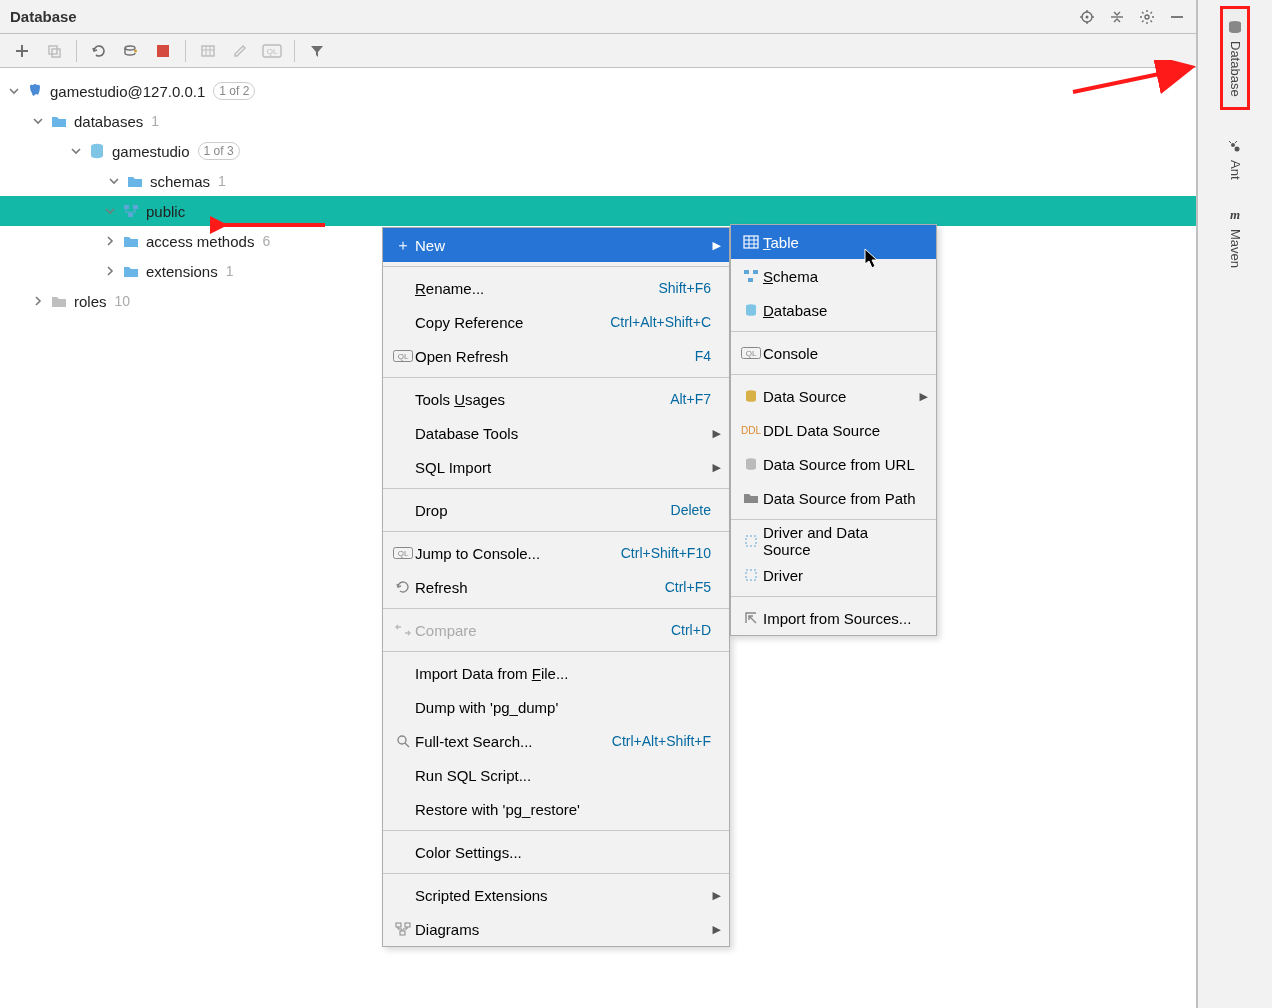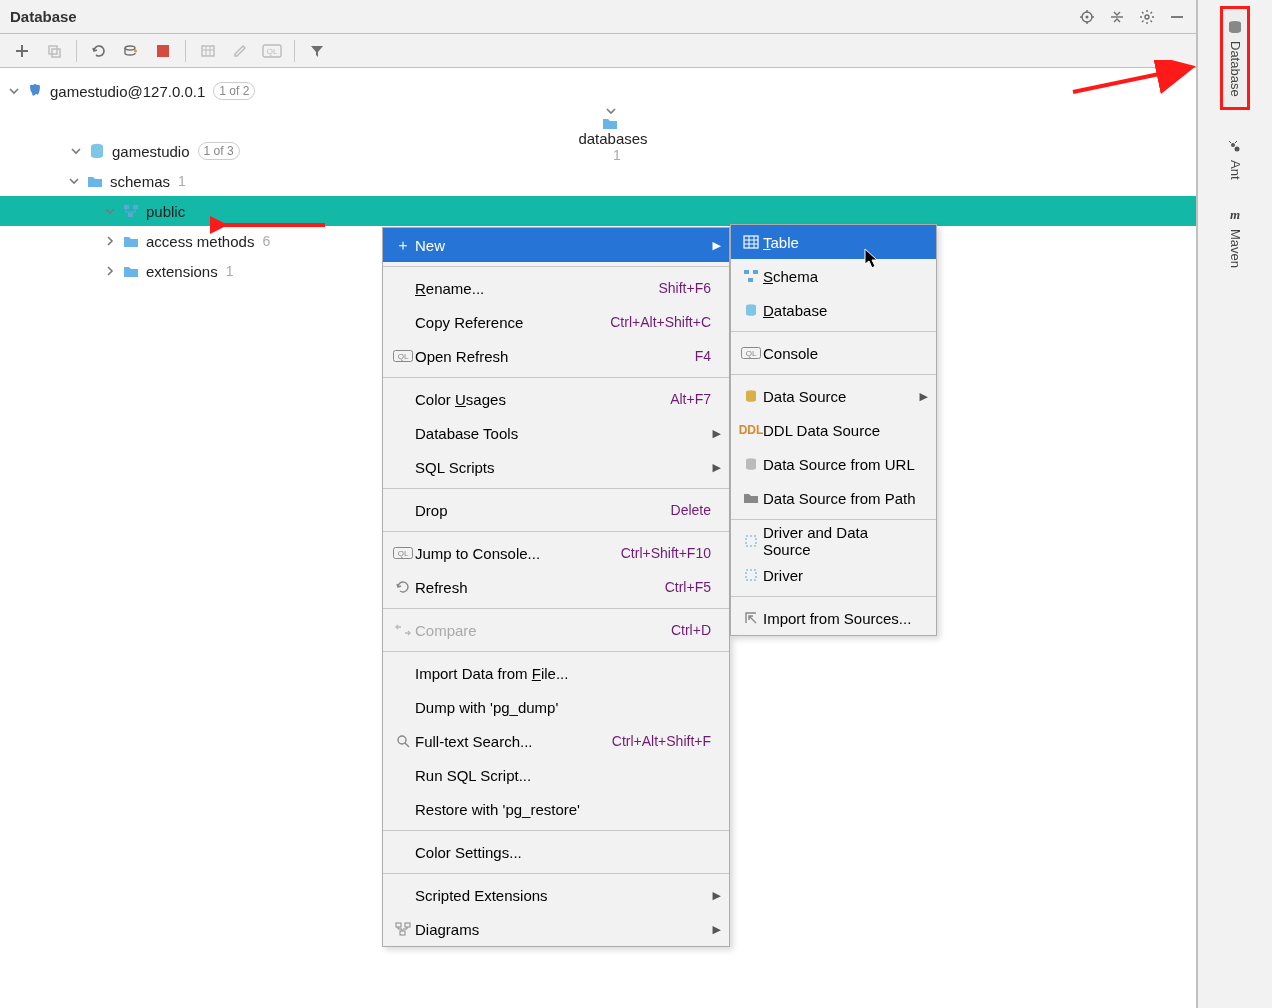--- a/index.html
+++ b/index.html
@@ -14,35 +14,35 @@
 .toolbar .sep { width: 1px; height: 22px; background: #c7c7c7; margin: 0 4px; }
 .tree { padding: 8px 0; }
 .tree-row { display: flex; align-items: center; height: 30px; padding-left: 6px; cursor: default; white-space: nowrap; }
 .tree-row.selected { background: #14b8a6; width: 100%; position: relative; }
 .tree-row .arrow { width: 16px; height: 16px; display: inline-flex; align-items: center; justify-content: center; color: #7a7a7a; margin-right: 4px; }
 .tree-row .icn { width: 18px; height: 18px; display: inline-flex; align-items: center; justify-content: center; margin-right: 6px; }
 .tree-row .label { color: #222; }
 .tree-row .count { color: #aaa; margin-left: 8px; font-size: 14px; }
 .tree-row .badge { display: inline-flex; align-items: center; border: 1px solid #ccc; border-radius: 9px; font-size: 12px; color: #888; padding: 0 5px; margin-left: 8px; height: 18px; }
 .ind0 { padding-left: 6px; }
-.ind1 { padding-left: 30px; flex-direction: column; }
+.ind1 { padding-left: 30px; }
 .ind2 { padding-left: 68px; }
-.ind3 { padding-left: 66px; }
+.ind3 { padding-left: 106px; }
 .ind4 { padding-left: 102px; }
 .sidepanel { position: absolute; right: 0; top: 0; width: 75px; height: 1008px; background: #f2f2f2; border-left: 1px solid #c0c0c0; display: flex; flex-direction: column; align-items: center; padding-top: 6px; gap: 8px; }
 .sidebtn { writing-mode: vertical-rl; padding: 10px 4px; color: #444; font-size: 13px; display: flex; align-items: center; gap: 6px; cursor: pointer; }
 .sidebtn.highlight { border: 3px solid #ff1a1a; background: #eee; }
 .arrow-anno { position: absolute; pointer-events: none; }
 .context-menu { position: absolute; background: #f2f2f2; border: 1px solid #adadad; box-shadow: 3px 3px 6px rgba(0,0,0,.15); font-size: 15px; z-index: 100; }
 .menu-item { height: 34px; display: flex; align-items: center; padding: 0 18px 0 8px; position: relative; cursor: default; }
 .menu-item.selected { background: #2675d6; color: #fff; }
 .menu-item .micon { width: 24px; height: 18px; display: inline-flex; align-items: center; justify-content: center; color: #888; }
 .menu-item.selected .micon { color: #fff; }
 .menu-item .mlabel { flex: 1; }
-.menu-item .mshort { color: #701a75; font-size: 14px; margin-left: 30px; }
+.menu-item .mshort { color: #0369a1; font-size: 14px; margin-left: 30px; }
 .menu-item .marrow { position: absolute; right: 8px; color: #555; font-size: 11px; }
 .menu-item.selected .marrow { color: #fff; }
 .menu-item.disabled { color: #aaa; }
 .menu-item.disabled .micon { color: #bbb; }
 .menu-sep { height: 1px; background: #c7c7c7; margin: 4px 0; }
 .underline-first { text-decoration: underline; text-decoration-thickness: 1px; }
 .cursor-img { position: absolute; z-index: 200; }
 </style>
 </head>
 <body>
@@ -307,31 +307,31 @@
           <rect x="0.5" y="0.5" width="19" height="11" rx="2" fill="none" stroke="#888"></rect>
           <text x="10" y="9" text-anchor="middle" font-size="8" fill="#888">QL</text>
         </svg>
       </span>
     <span class="mlabel">Open Refresh</span>
       <span class="mshort">F4</span>
   </div>
   <div class="menu-sep"></div>
   <div class="menu-item">
     <span class="micon"></span>
-      <span class="mlabel"><span>Color </span><span class="underline-first">U</span><span>sages</span></span>
+      <span class="mlabel"><span>Tools </span><span class="underline-first">U</span><span>sages</span></span>
       <span class="mshort">Alt+F7</span>
   </div>
   <div class="menu-item">
     <span class="micon"></span>
       <span class="mlabel">Database Tools</span>
       <span class="marrow">▶</span>
   </div>
   <div class="menu-item">
     <span class="micon"></span>
-      <span class="mlabel">SQL Scripts</span>
+      <span class="mlabel">SQL Import</span>
       <span class="marrow">▶</span>
   </div>
   <div class="menu-sep"></div>
   <div class="menu-item">
     <span class="micon"></span>
       <span class="mlabel">Drop</span>
       <span class="mshort">Delete</span>
   </div>
   <div class="menu-sep"></div>
   <div class="menu-item">
@@ -465,21 +465,21 @@
         <svg width="14" height="14" viewBox="0 0 14 14">
           <ellipse cx="7" cy="3" rx="5" ry="1.8" fill="#d8b048"></ellipse>
           <path d="M2 3 L2 11 A5 1.8 0 0 0 12 11 L12 3" fill="#d8b048"></path>
         </svg>
       </span>
     <span class="mlabel">Data Source</span>
       <span class="marrow">▶</span>
   </div>
   <div class="menu-item">
     <span class="micon">
-        <span style="font-size:12px;font-weight:700;color:#d98a2e">DDL</span>
+        <span style="font-size:10px;font-weight:400;color:#d98a2e">DDL</span>
       </span>
     <span class="mlabel">DDL Data Source</span>
   </div>
   <div class="menu-item">
     <span class="micon">
         <svg width="14" height="14" viewBox="0 0 14 14">
           <ellipse cx="7" cy="3" rx="5" ry="1.8" fill="#bbb"></ellipse>
           <path d="M2 3 L2 11 A5 1.8 0 0 0 12 11 L12 3" fill="#bbb"></path>
         </svg>
       </span>

